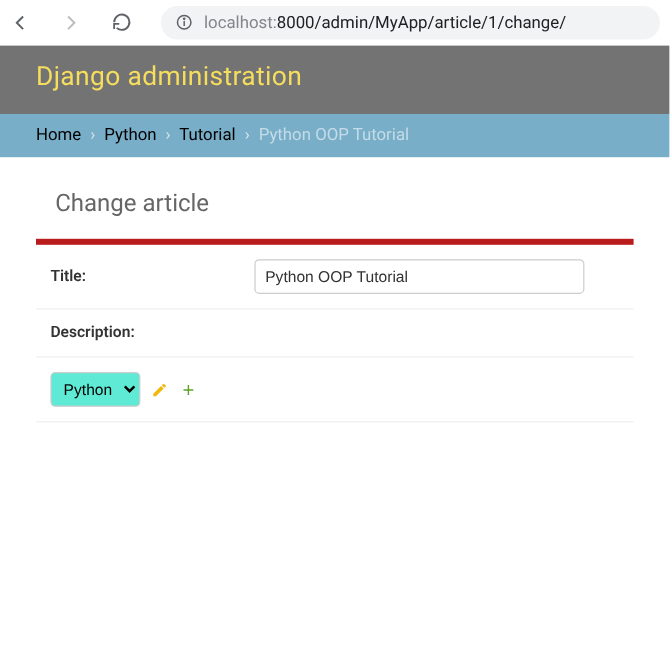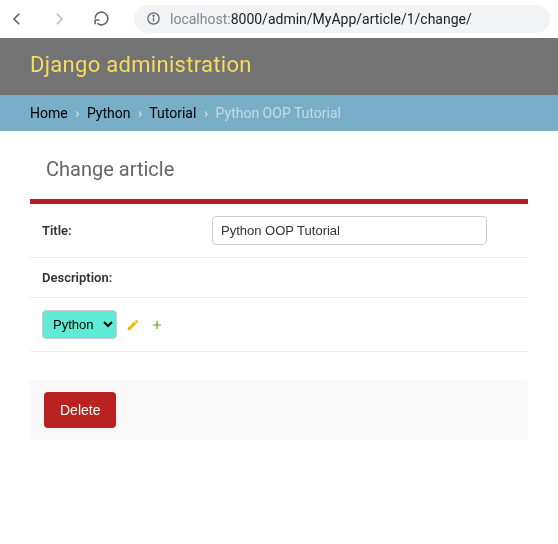--- a/index.html
+++ b/index.html
@@ -190,16 +190,13 @@
           </svg>
       </span>
       <span class="related-icon">
         <svg width="14" height="14" viewBox="0 0 24 24" fill="#5fa225">
             <path d="M19 13h-6v6h-2v-6H5v-2h6V5h2v6h6v2z"></path>
           </svg>
       </span>
     </div>
   </div>
 
-  <div class="submit-row">
-    <button class="delete-btn">Delete</button>
-  </div>
 </div>
 
 </body></html>

